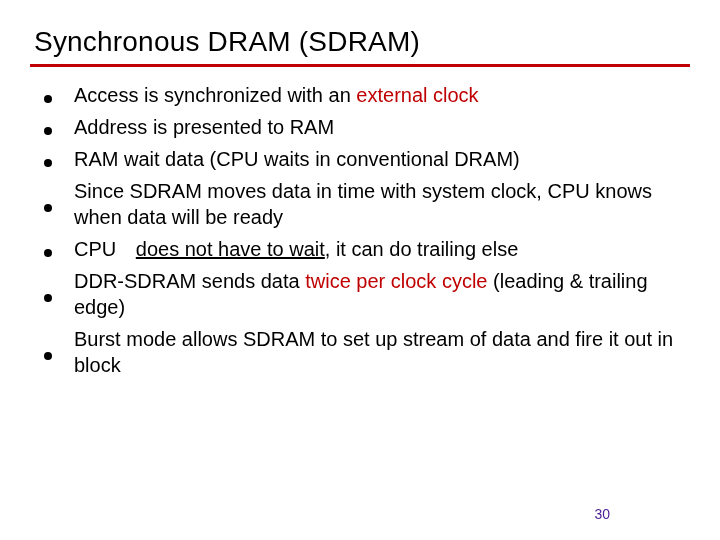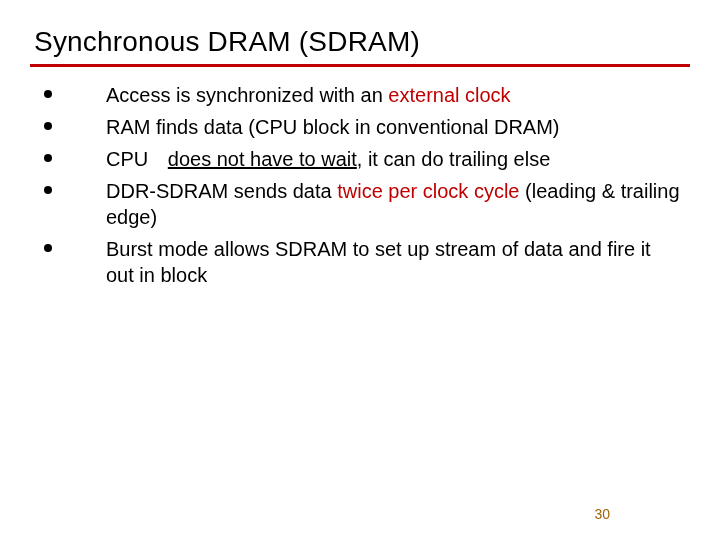--- a/index.html
+++ b/index.html
@@ -35,44 +35,43 @@
     background: #c00000;
   }
   .bullets {
     position: absolute;
     left: 44px;
     top: 82px;
     width: 640px;
   }
   .bullet {
     display: flex;
-    align-items: flex-start;
+    align-items: center;
     margin-bottom: 6px;
     line-height: 1.3;
-    gap: 32px;
   }
   .dot {
     flex: 0 0 auto;
     width: 8px;
     height: 8px;
     border-radius: 50%;
     background: #000000;
     margin-top: 8px;
     margin-right: 22px;
   }
   .text {
     flex: 1 1 auto;
     font-size: 20px;
   }
   .page-number {
     position: absolute;
     right: 22px;
     bottom: 18px;
     font-size: 14px;
-    color: #a16207;
+    color: #4c1d95;
   }
   .hl { color: #c00000; }
   .ul { text-decoration: underline; margin-left: 14px; }
 </style>
 </head>
 <body>
 
 <div class="slide">
 
   <div class="title">Synchronous DRAM (SDRAM)</div>
@@ -80,28 +79,40 @@
 
   <div class="bullets">
 
     <div class="bullet">
       <div class="dot"></div>
       <div class="text">
         <span>Access is synchronized with an </span><span class="hl">external clock</span><span></span>
       </div>
     </div>
 
+    <div class="bullet">
+      <div class="dot"></div>
+      <div class="text">
+        <span>Address is presented to RAM</span>
+      </div>
+    </div>
 
     <div class="bullet">
       <div class="dot"></div>
       <div class="text">
-        <span>RAM finds data (CPU block in conventional DRAM)</span>
+        <span>RAM wait data (CPU waits in conventional DRAM)</span>
       </div>
     </div>
 
+    <div class="bullet">
+      <div class="dot"></div>
+      <div class="text">
+        <span>Since SDRAM moves data in time with system clock, CPU knows when data will be ready</span>
+      </div>
+    </div>
 
     <div class="bullet">
       <div class="dot"></div>
       <div class="text">
         <span>CPU </span><span class="ul">does not have to wait</span><span>, it can do trailing else</span>
       </div>
     </div>
 
     <div class="bullet">
       <div class="dot"></div>

